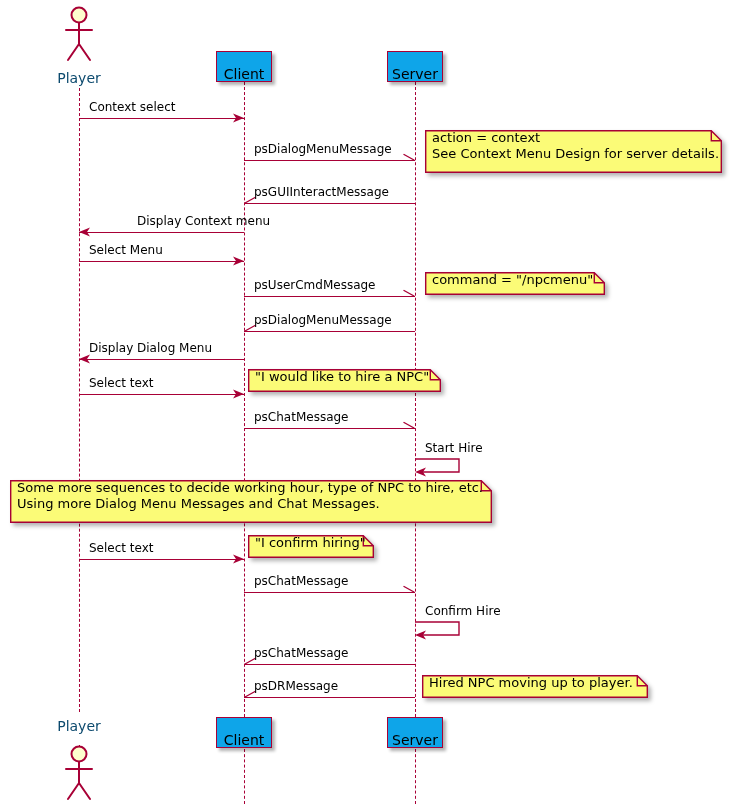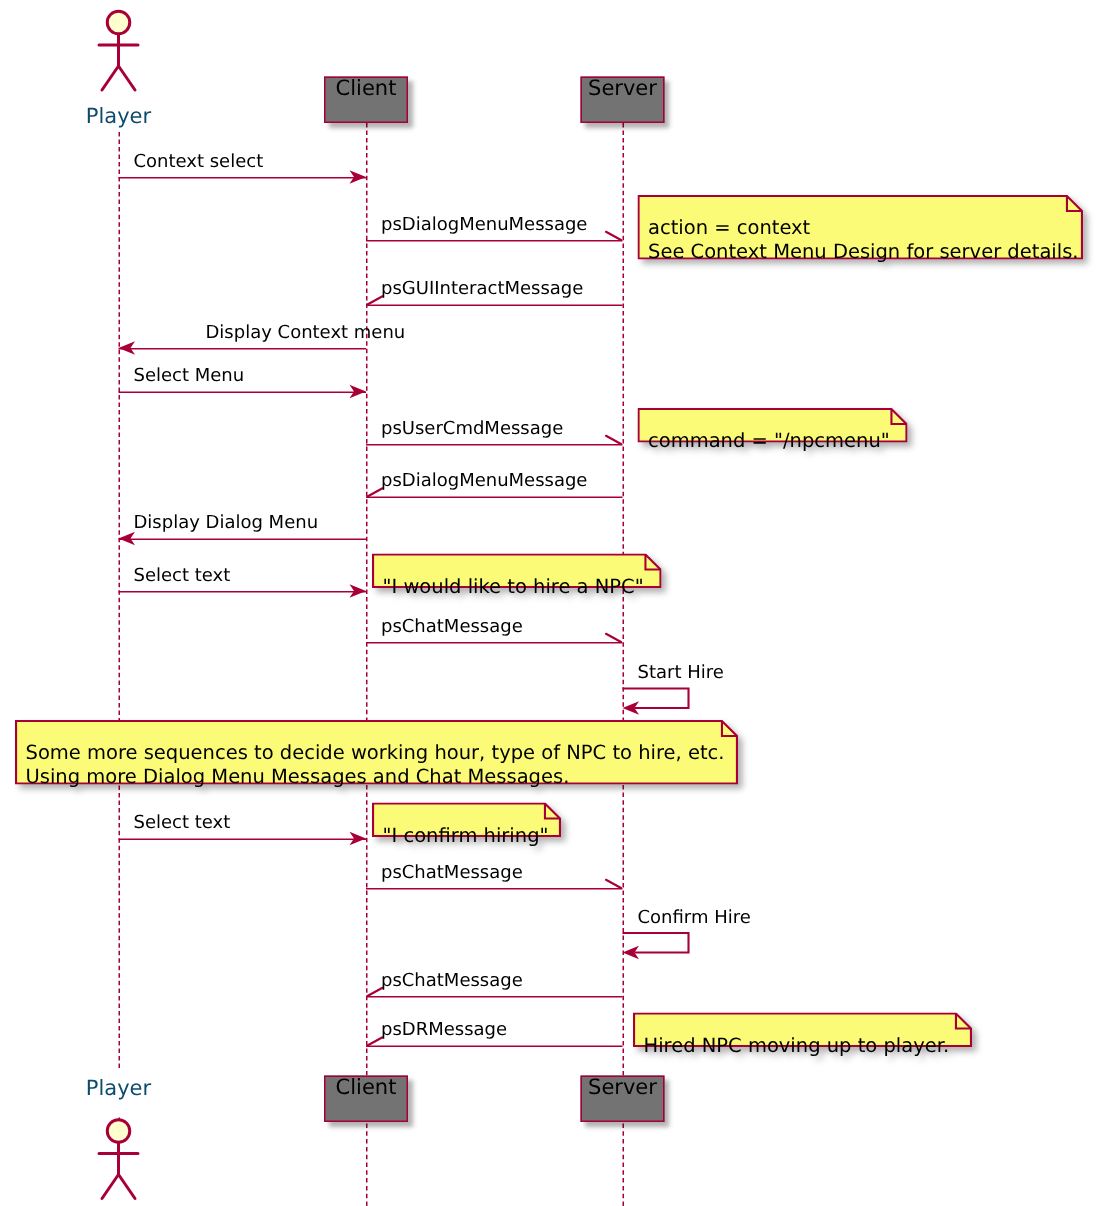--- a/index.html
+++ b/index.html
@@ -11,24 +11,24 @@
   #canvas{position:absolute;left:0;top:0;width:734px;height:804px;}
 
   
   .lifeline{
     position:absolute;width:0;border-left:1px dashed #A80036;
   }
 
   
   .pbox{
     position:absolute;
-    background:#737373;
+    background:#0ea5e9;
     border:1.5px solid #A80036;
     box-shadow:3px 3px 3px rgba(0,0,0,0.30);
-    display:flex;align-items:flex-start;justify-content:center;
+    display:flex;align-items:flex-end;justify-content:center;
     font-size:14px;line-height:1;
     color:#000;
     box-sizing:border-box;
   }
 
   
   .actor{position:absolute;}
   .actor svg{display:block;}
   .actor-label{
     position:absolute;font-size:14px;color:#0c4a6e;white-space:nowrap;
@@ -49,21 +49,21 @@
 
   
   .note{
     position:absolute;
     box-sizing:border-box;
     filter:drop-shadow(3px 3px 2px rgba(0,0,0,0.30));
   }
   .note svg{position:absolute;left:0;top:0;}
   .note .notetext{
     position:relative;
-    padding:15px 8px 5px 7px;
+    padding:0 8px 5px 7px;
     font-size:13px;line-height:16px;color:#000;
     white-space:pre;
   }
 </style>
 </head>
 <body>
 
 <div id="canvas">
     <div class="lifeline" style="left: 79px; top: 88px; height: 624px;"></div>
     <div class="lifeline" style="left: 79px; top: 745px; height: 15px;"></div>

